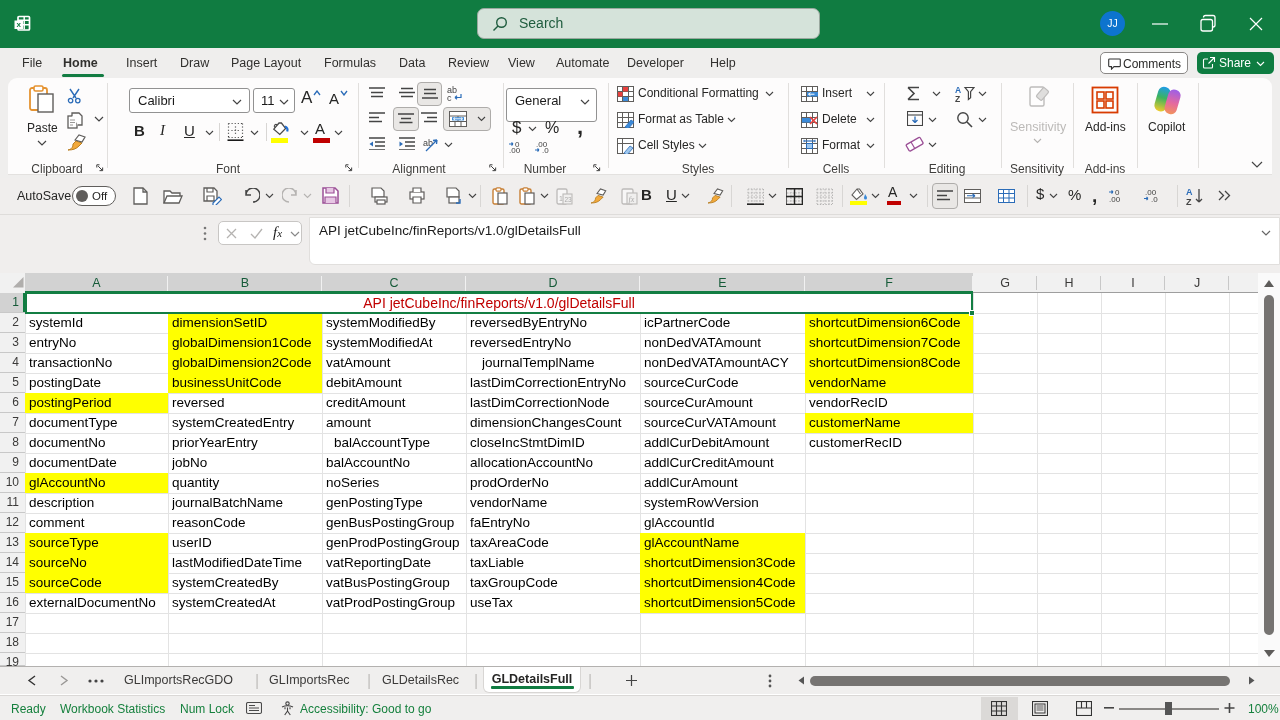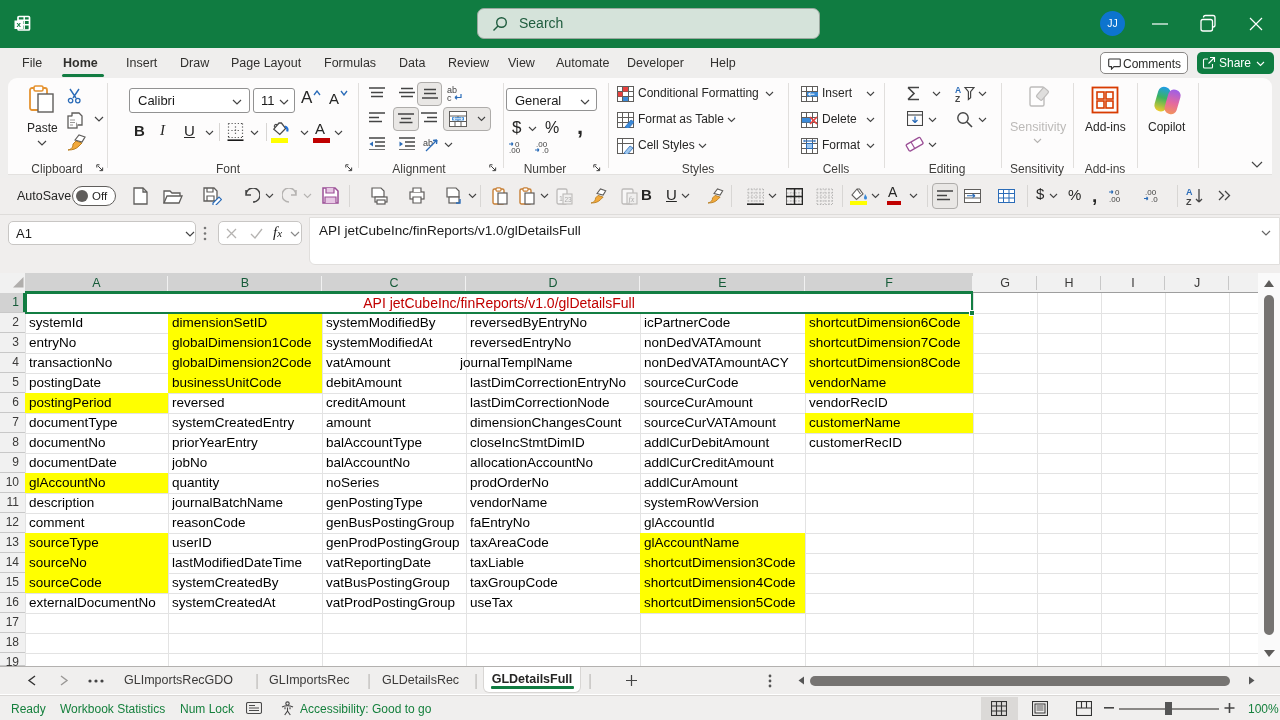--- a/index.html
+++ b/index.html
@@ -269,21 +269,21 @@
     <path d="M3 15L14 4M14 4l-4 0.5M14 4l-0.5 4" stroke="#2b6cb8" stroke-width="1.3" fill="none"></path>
   </svg>
   <svg class="abs" style="left:444px;top:64px" width="9" height="6" viewBox="0 0 9 6">
         <path d="M1 1l3.5 3.5L8 1" stroke="#444" stroke-width="1.1" fill="none"></path>
       </svg>
   <div class="glabel" style="left:379px;width:80px">Alignment</div>
   <svg class="launch" style="left:488px" width="10" height="10" viewBox="0 0 10 10">
         <path d="M2 2h3M2 2v3M8.5 8.5H5M8.5 8.5V5M3.5 3.5l4.5 4.5" stroke="#3a3a3a" stroke-width="1.1" fill="none"></path>
       </svg>
 
-  <div class="combo" style="left:506px;top:10px;width:91px;height:23px">
+  <div class="combo" style="left:506px;top:10px;width:91px;height:34px">
         <span style="position:absolute;left:8px;top:4px">General</span>
     <svg style="position:absolute;right:6px;top:10px" width="10" height="6" viewBox="0 0 10 6">
           <path d="M1 1l4 4 4-4" stroke="#444" stroke-width="1.2" fill="none"></path>
         </svg>
       </div>
   <div class="abs" style="left:512px;top:40px;font-size:17px;color:#262625">$</div>
   <svg class="abs" style="left:528px;top:48px" width="9" height="6" viewBox="0 0 9 6">
         <path d="M1 1l3.5 3.5L8 1" stroke="#444" stroke-width="1.1" fill="none"></path>
       </svg>
   <div class="abs" style="left:545px;top:41px;font-size:16px;color:#262625">%</div>
@@ -614,26 +614,20 @@
         <text x="0" y="9" font-size="9" fill="#2b6cb8" font-family="Liberation Sans" font-weight="bold">A</text>
         <text x="0" y="19" font-size="9" fill="#444" font-family="Liberation Sans" font-weight="bold">Z</text>
         <path d="M13 3v13M13 16l-3-3M13 16l3-3" stroke="#444" stroke-width="1.3" fill="none"></path>
       </svg>
   <svg class="abs" style="left:1218px;top:12px" width="14" height="11" viewBox="0 0 14 11">
         <path d="M1 1l4.5 4.5L1 10M7 1l4.5 4.5L7 10" stroke="#444" stroke-width="1.3" fill="none"></path>
       </svg>
 </div>
 
 <div id="fbar">
-  <div id="namebox">
-        <span style="position:absolute;left:7px;top:4px">A1</span>
-    <svg style="position:absolute;left:176px;top:9px" width="10" height="6" viewBox="0 0 10 6">
-          <path d="M1 1l4 4 4-4" stroke="#444" stroke-width="1.2" fill="none"></path>
-        </svg>
-  </div>
   <svg style="position:absolute;left:203px;top:11px" width="4" height="15">
         <circle cx="2" cy="2" r="1.3" fill="#777"></circle>
         <circle cx="2" cy="7.5" r="1.3" fill="#777"></circle>
         <circle cx="2" cy="13" r="1.3" fill="#777"></circle>
       </svg>
   <div id="fxbox">
     <svg style="position:absolute;left:7px;top:6px" width="11" height="11">
           <path d="M1 1l9 9M10 1L1 10" stroke="#b5b3b1" stroke-width="1.3"></path>
         </svg>
     <svg style="position:absolute;left:31px;top:6px" width="13" height="11">
@@ -816,32 +810,32 @@
       <div class="cell" style="left:172px;top:260px;width:149px">userID</div>
       <div class="cell" style="left:172px;top:280px;width:149px">lastModifiedDateTime</div>
       <div class="cell" style="left:172px;top:300px;width:149px">systemCreatedBy</div>
       <div class="cell" style="left:172px;top:320px;width:149px">systemCreatedAt</div>
       <div class="cell" style="left:326px;top:40px;width:139px">systemModifiedBy</div>
       <div class="cell" style="left:326px;top:60px;width:139px">systemModifiedAt</div>
       <div class="cell" style="left:326px;top:80px;width:139px">vatAmount</div>
       <div class="cell" style="left:326px;top:100px;width:139px">debitAmount</div>
       <div class="cell" style="left:326px;top:120px;width:139px">creditAmount</div>
       <div class="cell" style="left:326px;top:140px;width:139px">amount</div>
-      <div class="cell" style="left:326px;top:160px;width:139px">balAccountType</div>
+      <div class="cell" style="left:334px;top:160px;width:139px">balAccountType</div>
       <div class="cell" style="left:326px;top:180px;width:139px">balAccountNo</div>
       <div class="cell" style="left:326px;top:200px;width:139px">noSeries</div>
       <div class="cell" style="left:326px;top:220px;width:139px">genPostingType</div>
       <div class="cell" style="left:326px;top:240px;width:139px">genBusPostingGroup</div>
       <div class="cell" style="left:326px;top:260px;width:139px">genProdPostingGroup</div>
       <div class="cell" style="left:326px;top:280px;width:139px">vatReportingDate</div>
       <div class="cell" style="left:326px;top:300px;width:139px">vatBusPostingGroup</div>
       <div class="cell" style="left:326px;top:320px;width:139px">vatProdPostingGroup</div>
       <div class="cell" style="left:470px;top:40px;width:169px">reversedByEntryNo</div>
       <div class="cell" style="left:470px;top:60px;width:169px">reversedEntryNo</div>
-      <div class="cell" style="left:460px;top:80px;width:199px">journalTemplName</div>
+      <div class="cell" style="left:482px;top:80px;width:199px">journalTemplName</div>
       <div class="cell" style="left:470px;top:100px;width:169px">lastDimCorrectionEntryNo</div>
       <div class="cell" style="left:470px;top:120px;width:169px">lastDimCorrectionNode</div>
       <div class="cell" style="left:470px;top:140px;width:169px">dimensionChangesCount</div>
       <div class="cell" style="left:470px;top:160px;width:169px">closeIncStmtDimID</div>
       <div class="cell" style="left:470px;top:180px;width:169px">allocationAccountNo</div>
       <div class="cell" style="left:470px;top:200px;width:169px">prodOrderNo</div>
       <div class="cell" style="left:470px;top:220px;width:169px">vendorName</div>
       <div class="cell" style="left:470px;top:240px;width:169px">faEntryNo</div>
       <div class="cell" style="left:470px;top:260px;width:169px">taxAreaCode</div>
       <div class="cell" style="left:470px;top:280px;width:169px">taxLiable</div>

